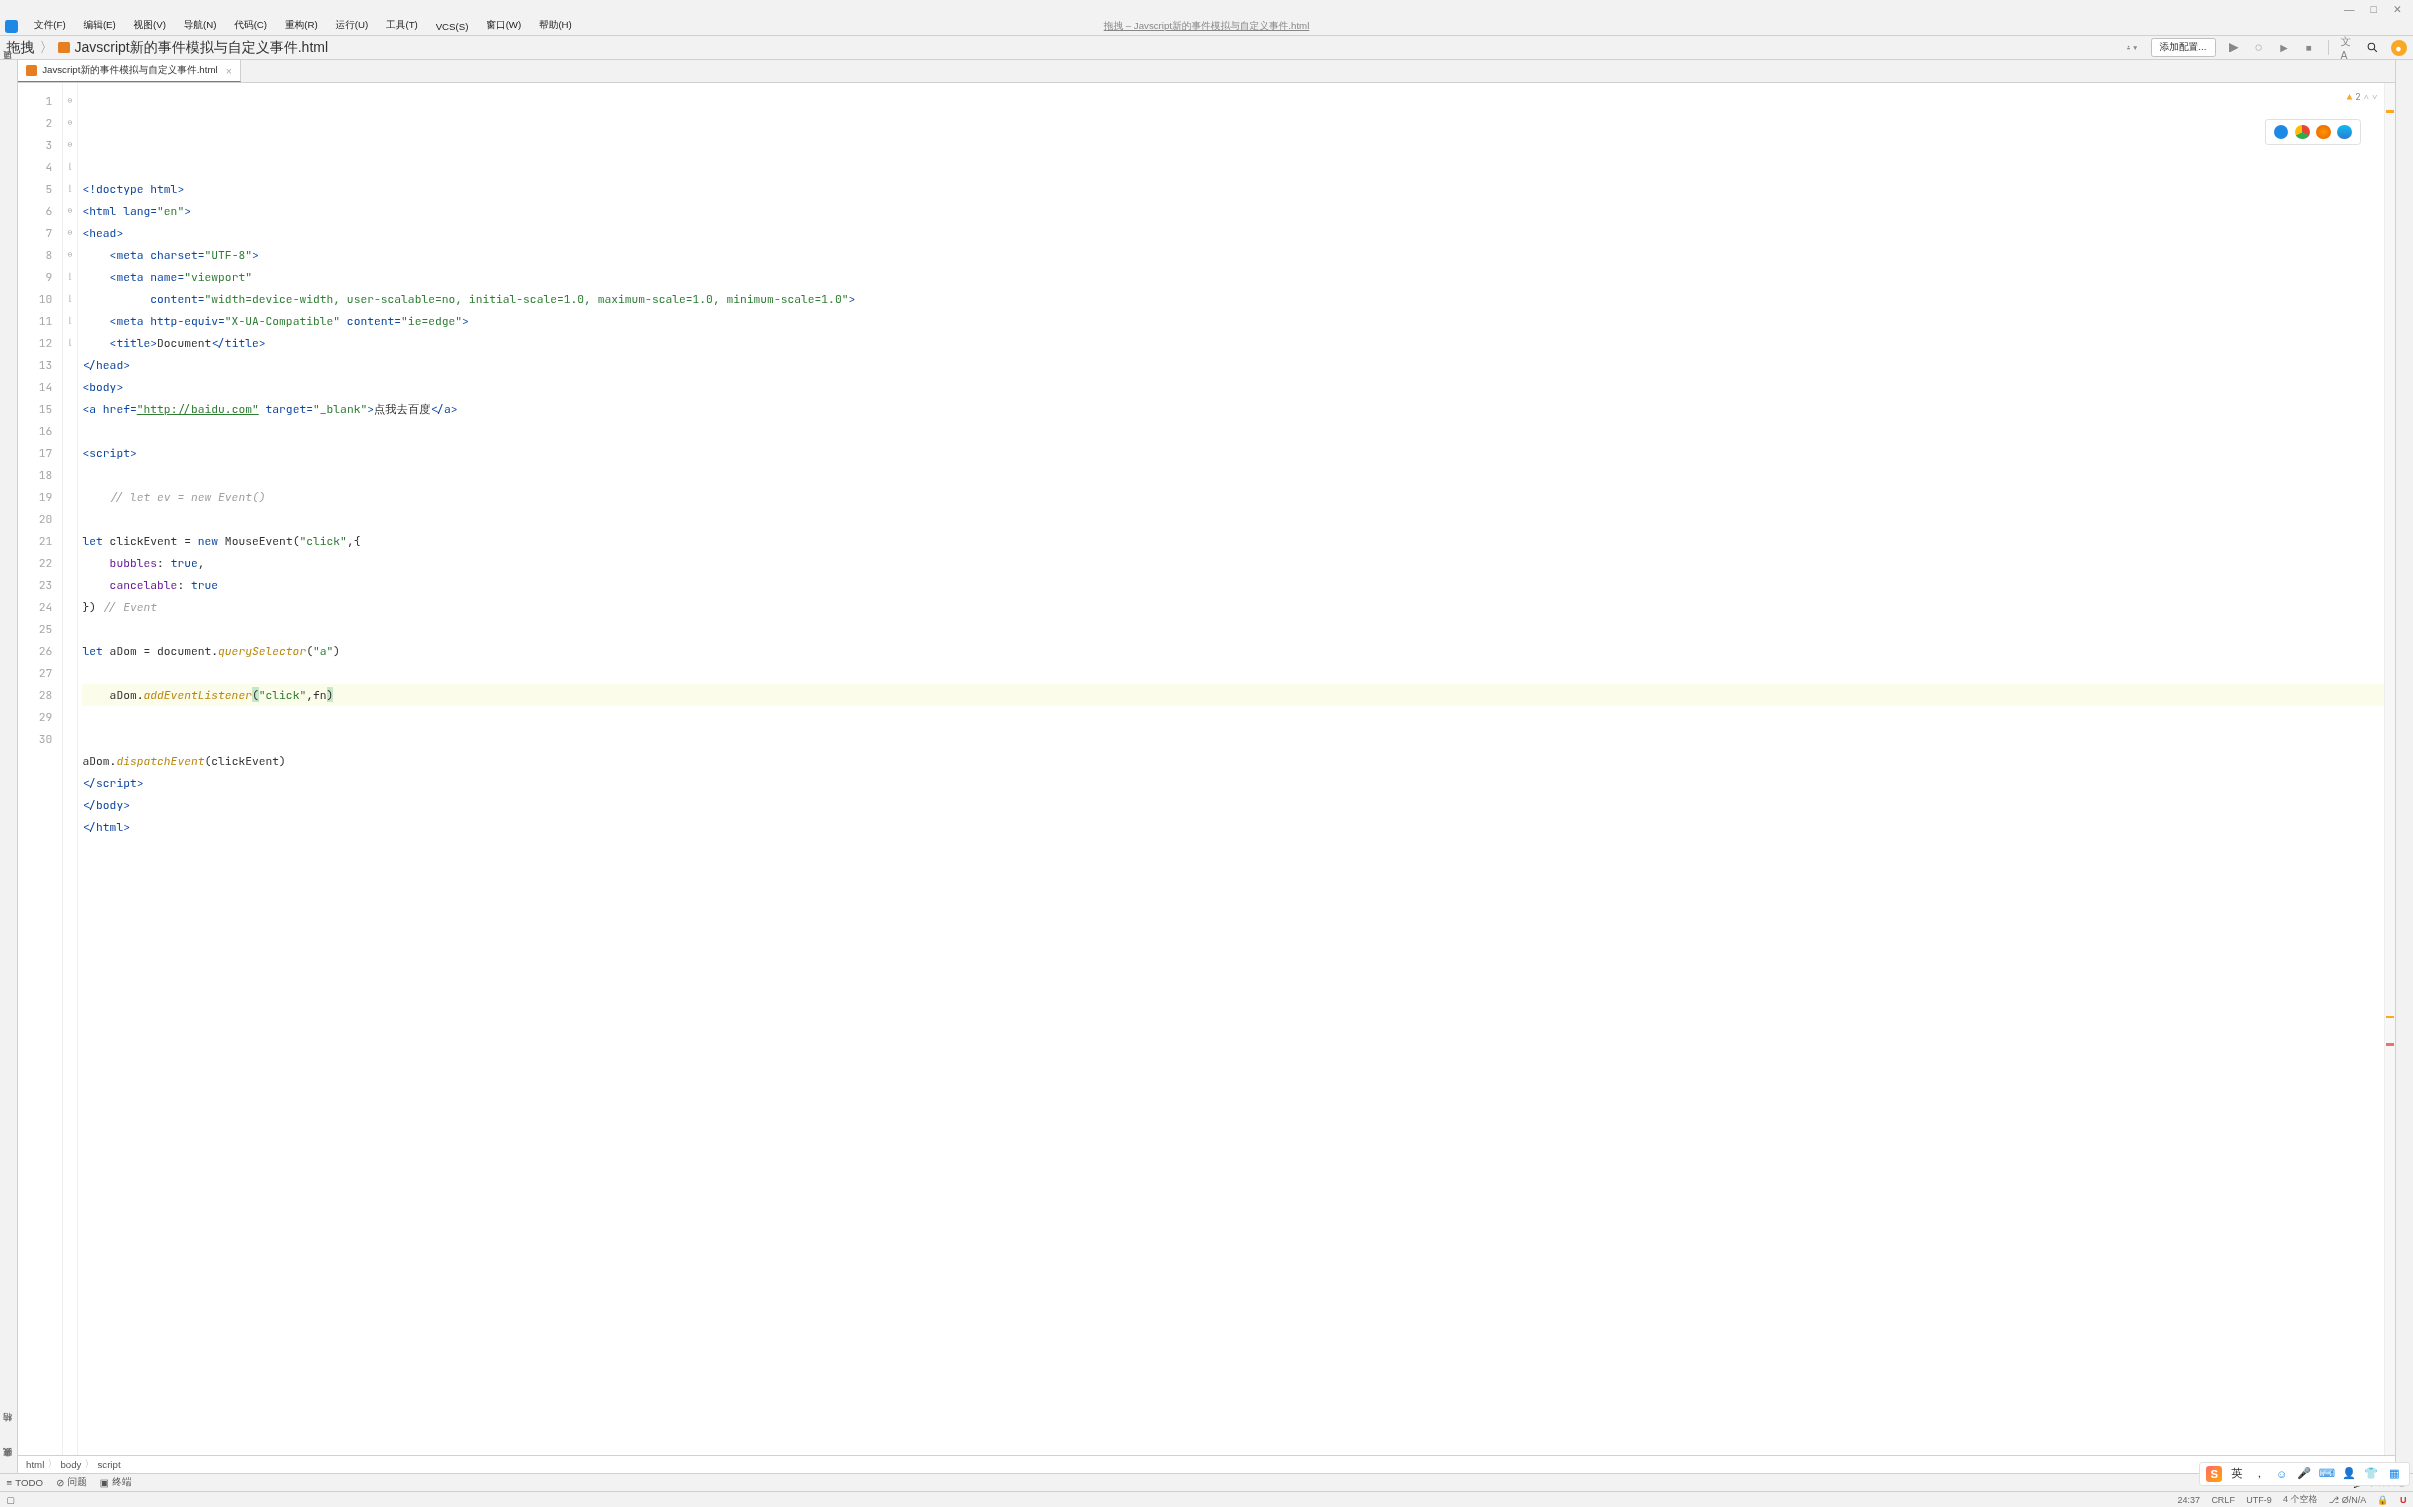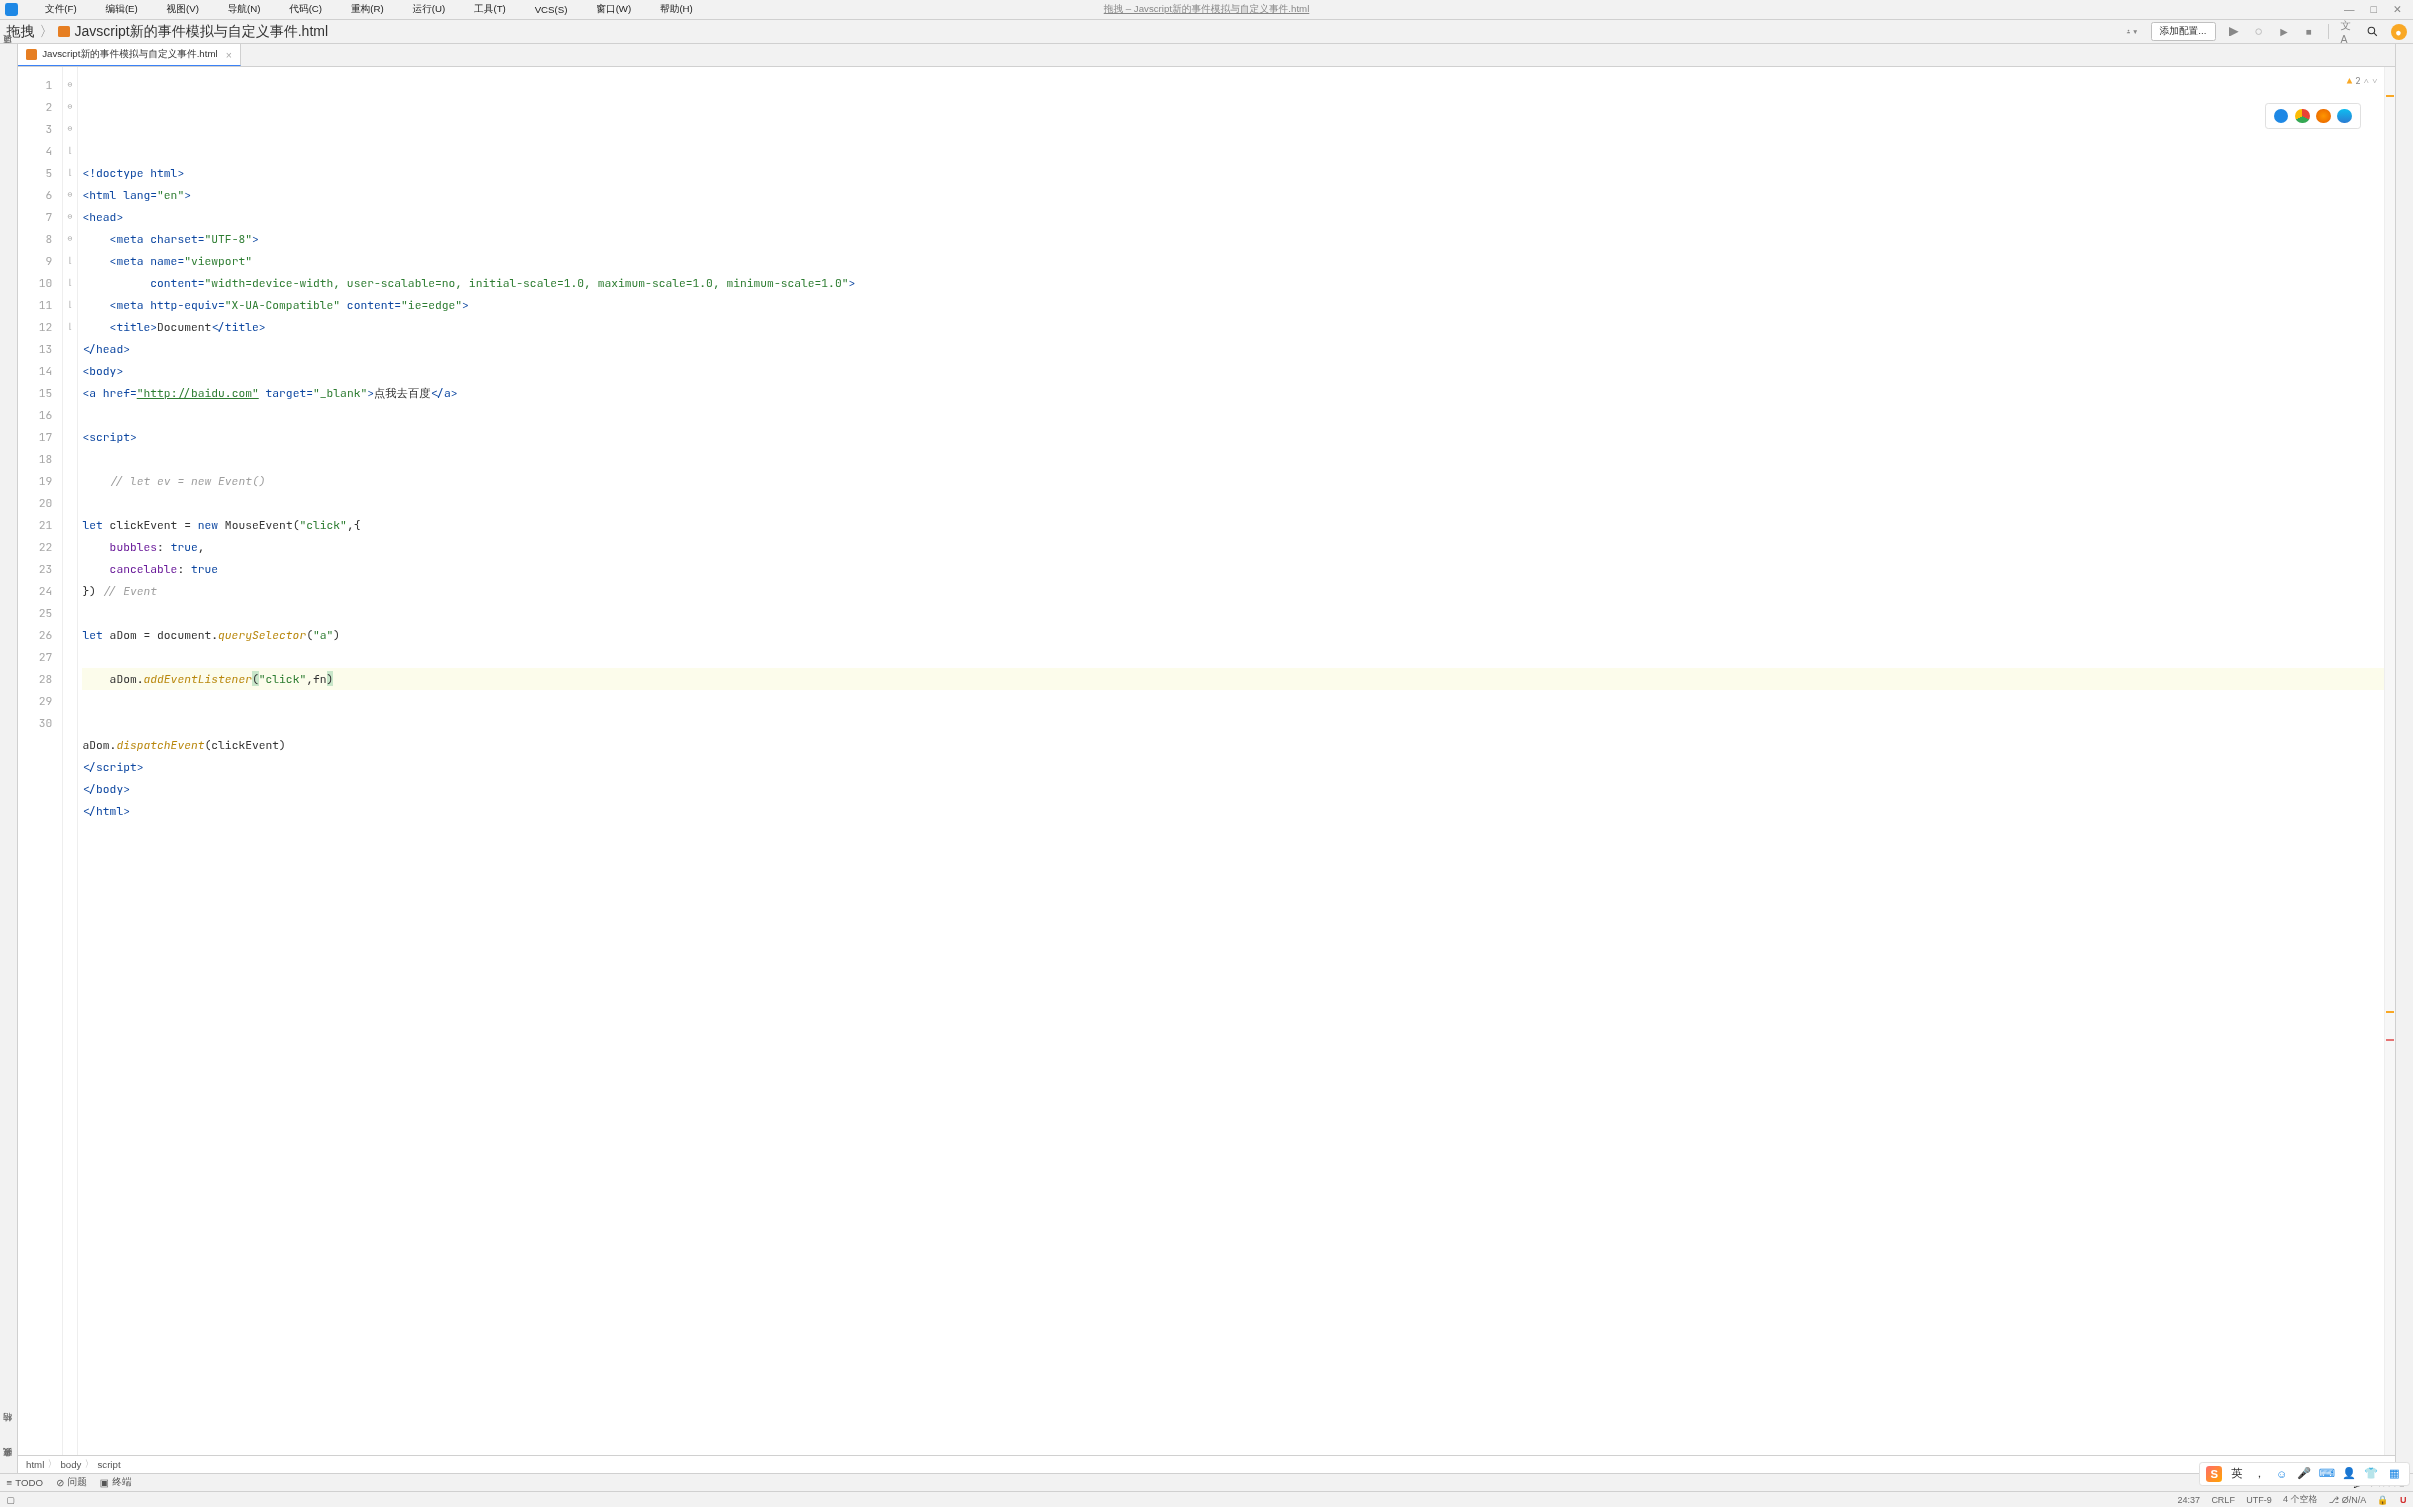--- a/index.html
+++ b/index.html
@@ -11,22 +11,22 @@
       overflow: hidden;
       height: 100vh;
     }
     .window { display: flex; flex-direction: column; height: 100vh; }
     .titlebar {
       position: absolute; top: 0; right: 0;
       display: flex; gap: 16px; padding: 3.2px 11.3px;
       color: #888; font-size: 10.5px;
     }
     .menubar {
-      display: flex; align-items: center; gap: 19px;
-      background: #f2f2f2; padding: 1.6px 4.9px; height: 20px;
+      display: flex; align-items: flex-end; gap: 8px;
+      background: #f2f2f2; padding: 1.6px 4.9px; height: 36px;
       border-bottom: 0.8px solid #d0d0d0;
     }
     .menubar .logo {
       width: 13px; height: 13px; background: #1e88e5;
       border-radius: 2.4px; margin-right: 3.2px;
     }
     .menubar .menu-item {
       padding: 1.6px 4.9px; font-size: 9.7px; color: #222;
     }
     .menubar .title-doc {

